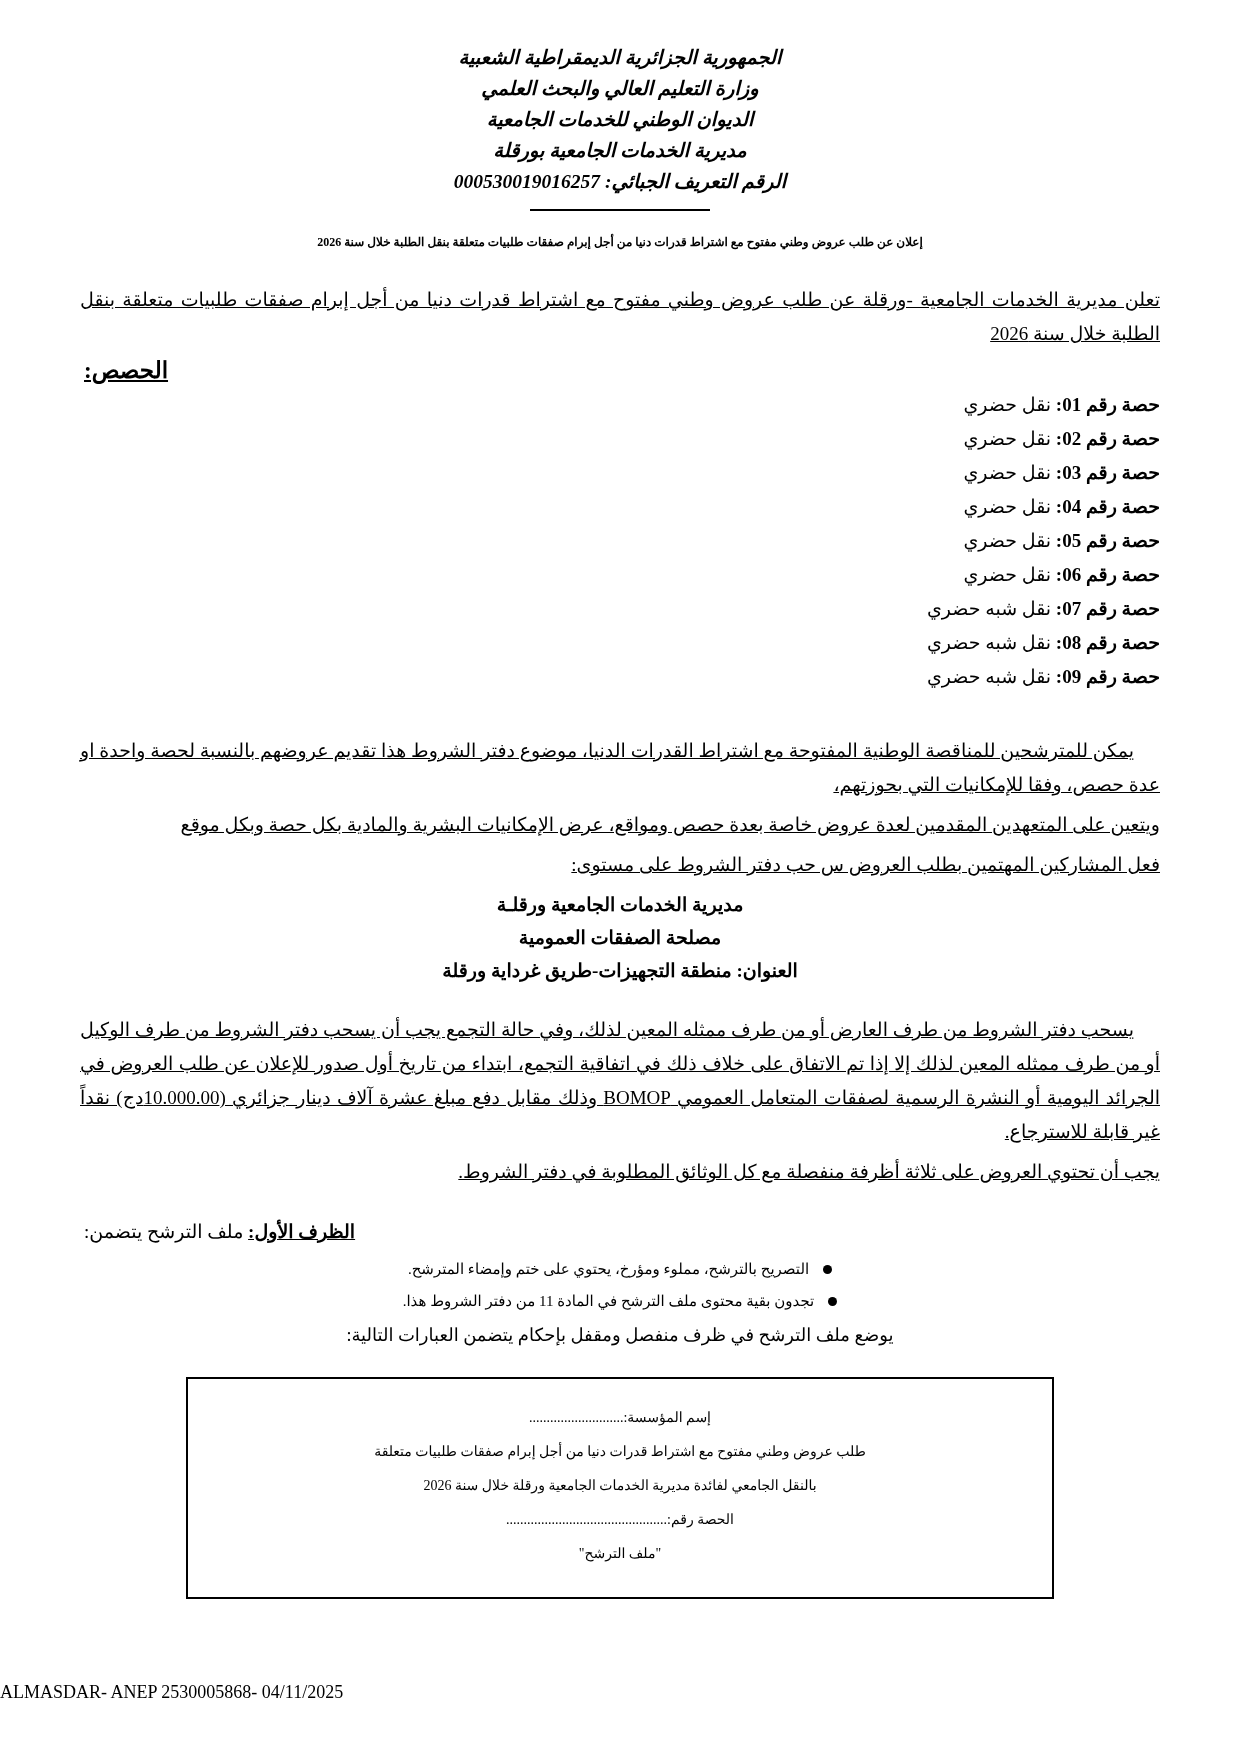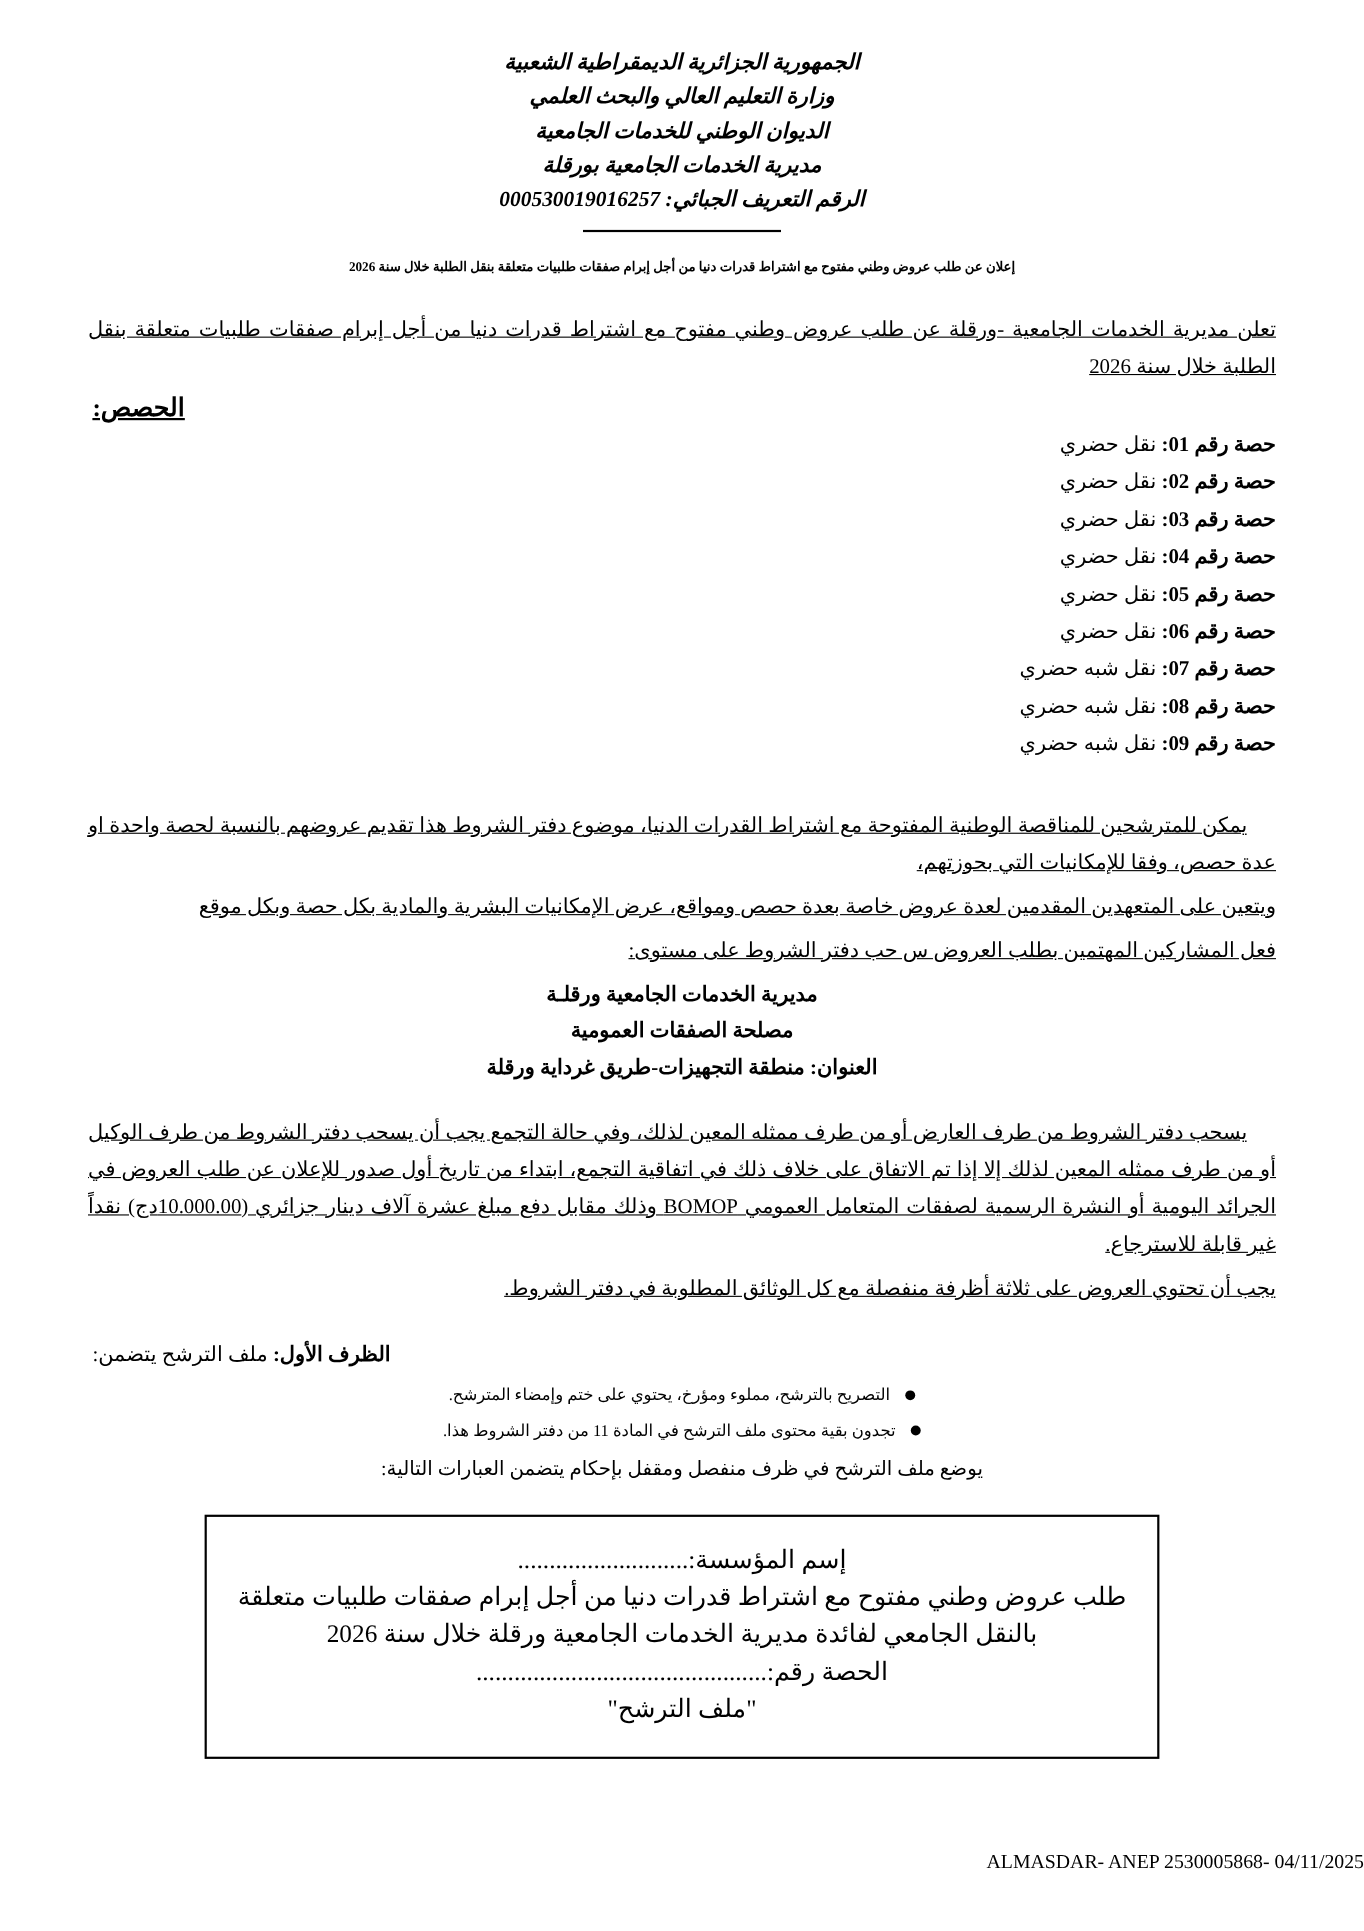--- a/index.html
+++ b/index.html
@@ -101,21 +101,21 @@
   }
 
   
   .env-heading {
     font-size: 19px;
     line-height: 34px;
     text-align: left;
     padding-left: 4px;
     margin-top: 6px;
   }
-  .env-heading .u { font-weight: bold; }
+  .env-heading .u { text-decoration: underline; font-weight: bold; }
 
   
   .bullets {
     list-style: none;
     margin: 4px 0 0 0;
     padding: 0;
   }
   .bullets li {
     font-size: 15px;
     line-height: 32px;
@@ -142,32 +142,32 @@
   
   .frame {
     border: 2px solid #000;
     margin: 26px auto 0 auto;
     width: 868px;
     box-sizing: border-box;
     padding: 22px 26px 26px 26px;
   }
   .frame .fline {
     text-align: center;
-    font-size: 23px;
+    font-size: 14px;
     line-height: 34px;
     font-family: Liberation Serif, serif;
   }
 
   
   .footer {
     position: absolute;
     left: 0;
     right: 0;
     bottom: 52px;
-    text-align: right;
+    text-align: left;
     font-size: 18px;
     font-family: "Liberation Serif", serif;
     direction: ltr;
   }
 </style>
 </head>
 <body>
 
 <div class="page">
 

